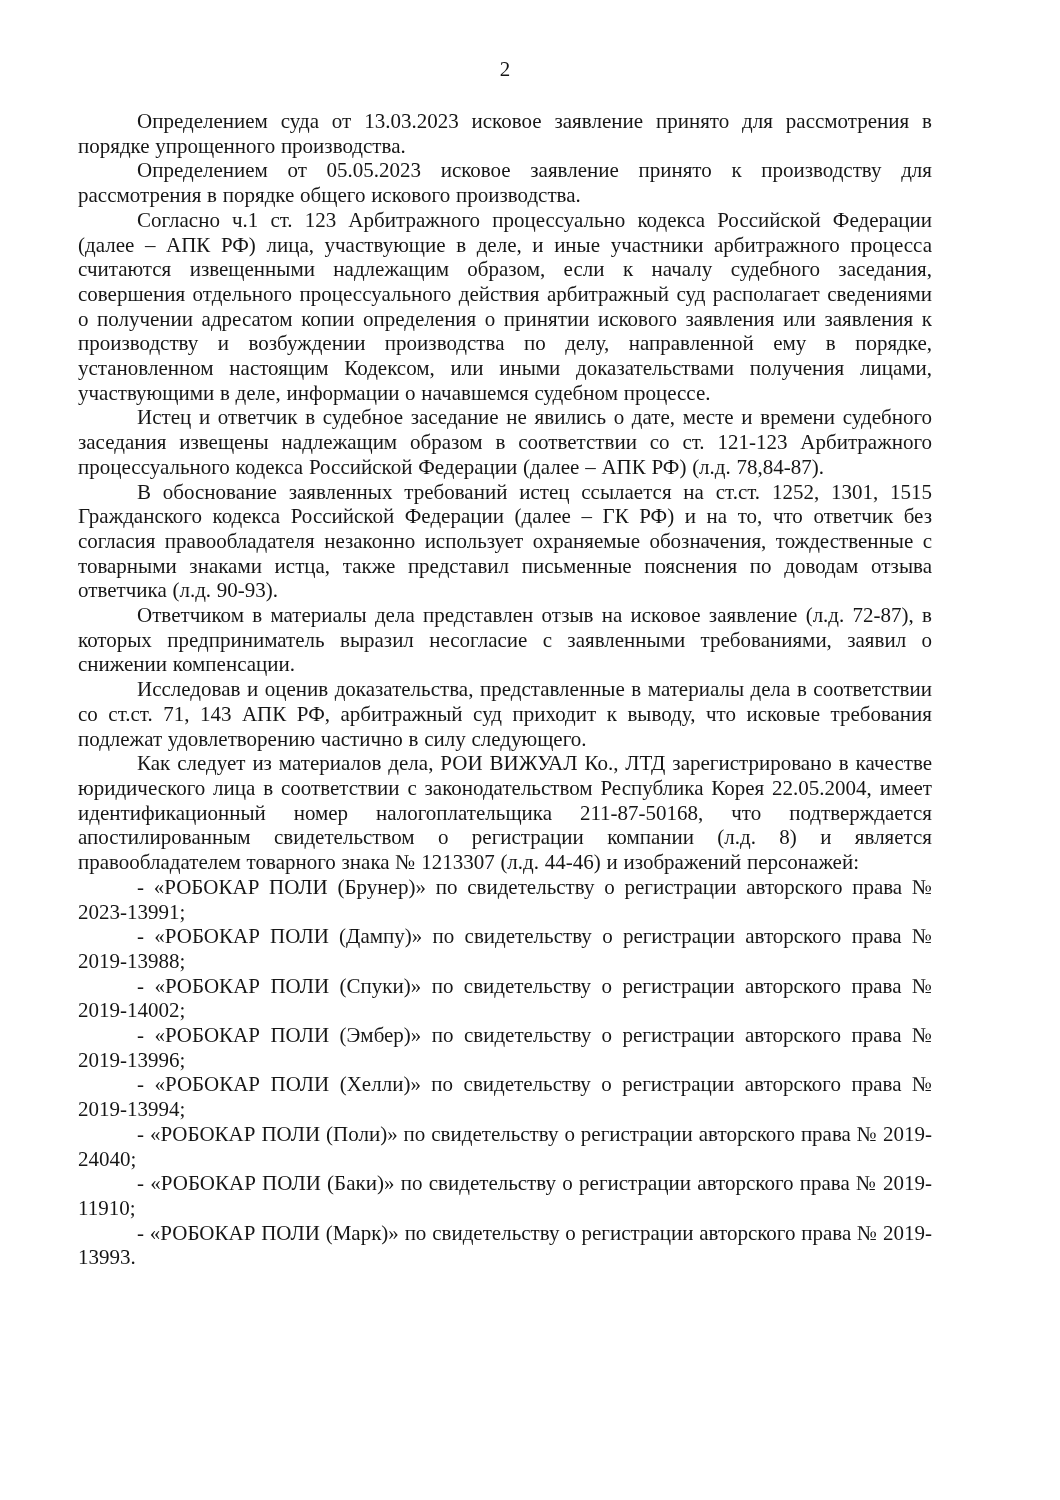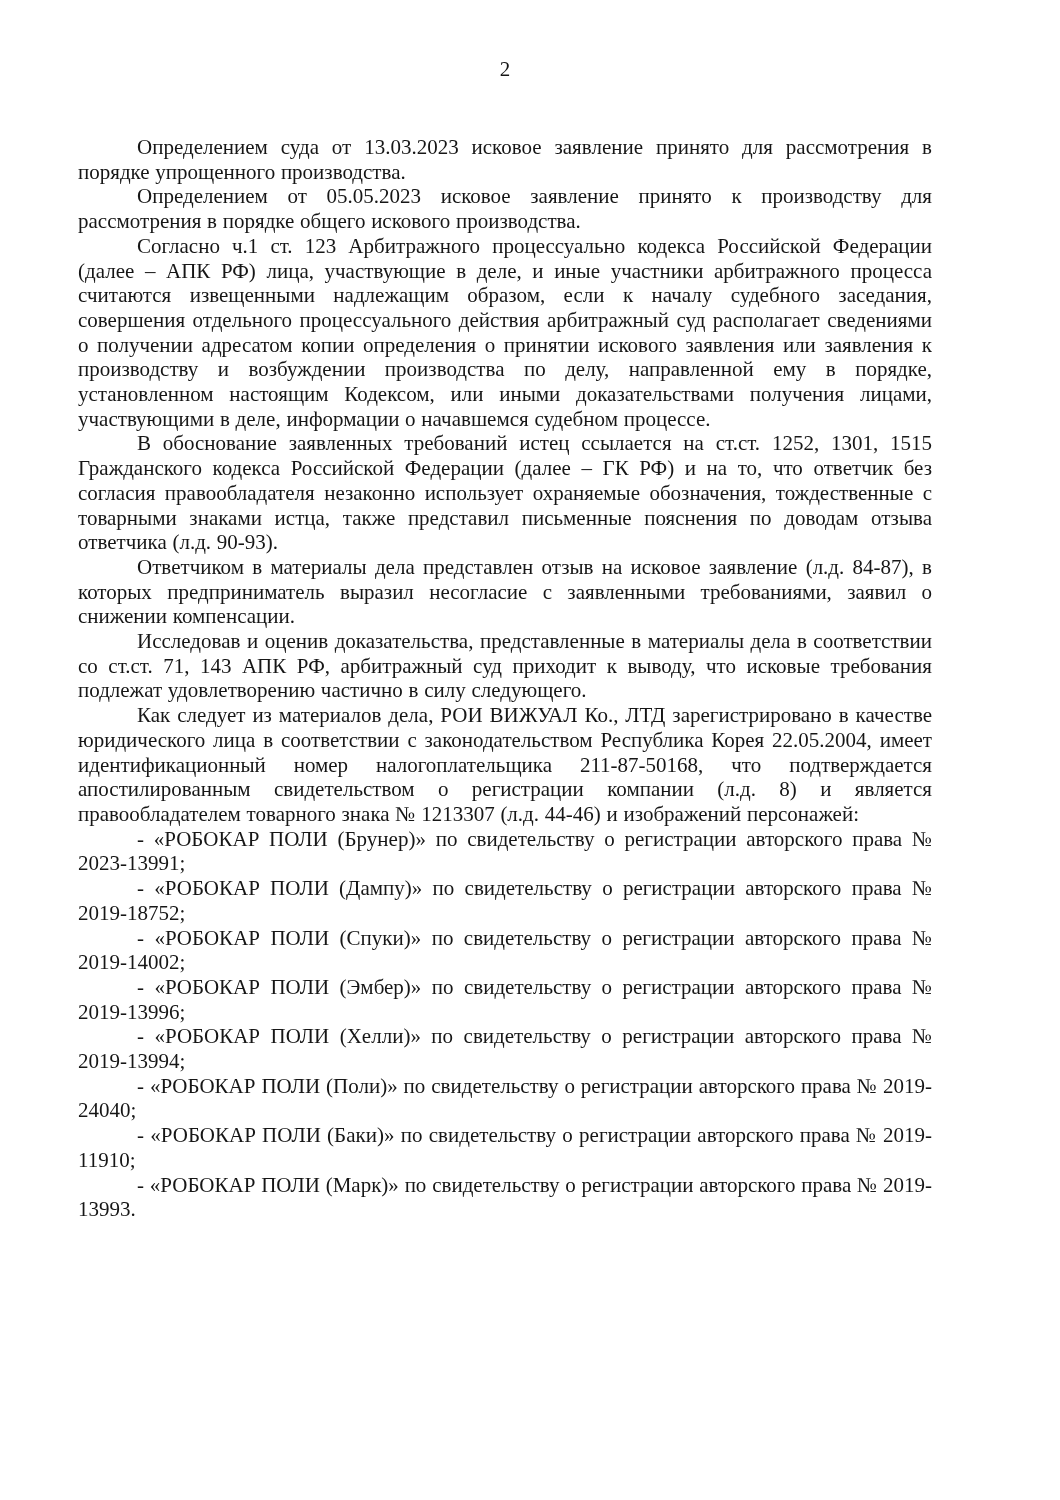--- a/index.html
+++ b/index.html
@@ -24,21 +24,21 @@
     left: 78px;
     width: 854px;
     text-align: center;
     font-family: "Liberation Serif", "DejaVu Serif", serif;
     font-size: 21px;
     line-height: 22px;
     color: #161616;
   }
   .content {
     position: absolute;
-    top: 135px;
+    top: 109px;
     left: 78px;
     width: 854px;
     font-family: "Liberation Serif", "DejaVu Serif", serif;
     font-size: 21px;
     line-height: 24.7px;
     text-align: justify;
     color: #161616;
     word-spacing: 0.5px;
   }
   .content p.para {
@@ -49,26 +49,27 @@
 </style>
 </head>
 <body>
 
 <div class="page">
   <div class="page-number">2</div>
   <div class="content" id="content">
       <p class="para">Определением суда от 13.03.2023 исковое заявление принято для рассмотрения в порядке упрощенного производства.</p>
       <p class="para">Определением от 05.05.2023 исковое заявление принято к производству для рассмотрения в порядке общего искового производства.</p>
       <p class="para">Согласно ч.1 ст. 123 Арбитражного процессуально кодекса Российской Федерации (далее – АПК РФ) лица, участвующие в деле, и иные участники арбитражного процесса считаются извещенными надлежащим образом, если к началу судебного заседания, совершения отдельного процессуального действия арбитражный суд располагает сведениями о получении адресатом копии определения о принятии искового заявления или заявления к производству и возбуждении производства по делу, направленной ему в порядке, установленном настоящим Кодексом, или иными доказательствами получения лицами, участвующими в деле, информации о начавшемся судебном процессе.</p>
+      <p class="para">Истец и ответчик в судебное заседание не явились о дате, месте и времени судебного заседания извещены надлежащим образом в соответствии со ст. 121-123 Арбитражного процессуального кодекса Российской Федерации (далее – АПК РФ) (л.д. 78,84-87).</p>
       <p class="para">В обоснование заявленных требований истец ссылается на ст.ст. 1252, 1301, 1515 Гражданского кодекса Российской Федерации (далее – ГК РФ) и на то, что ответчик без согласия правообладателя незаконно использует охраняемые обозначения, тождественные с товарными знаками истца, также представил письменные пояснения по доводам отзыва ответчика (л.д. 90-93).</p>
-      <p class="para">Ответчиком в материалы дела представлен отзыв на исковое заявление (л.д. 84-87), в которых предприниматель выразил несогласие с заявленными требованиями, заявил о снижении компенсации.</p>
+      <p class="para">Ответчиком в материалы дела представлен отзыв на исковое заявление (л.д. 72-87), в которых предприниматель выразил несогласие с заявленными требованиями, заявил о снижении компенсации.</p>
       <p class="para">Исследовав и оценив доказательства, представленные в материалы дела в соответствии со ст.ст. 71, 143 АПК РФ, арбитражный суд приходит к выводу, что исковые требования подлежат удовлетворению частично в силу следующего.</p>
       <p class="para">Как следует из материалов дела, РОИ ВИЖУАЛ Ко., ЛТД зарегистрировано в качестве юридического лица в соответствии с законодательством Республика Корея 22.05.2004, имеет идентификационный номер налогоплательщика 211-87-50168, что подтверждается апостилированным свидетельством о регистрации компании (л.д. 8) и является правообладателем товарного знака № 1213307 (л.д. 44-46) и изображений персонажей:</p>
       <p class="para">- «РОБОКАР ПОЛИ (Брунер)» по свидетельству о регистрации авторского права № 2023-13991;</p>
-      <p class="para">- «РОБОКАР ПОЛИ (Дампу)» по свидетельству о регистрации авторского права № 2019-18752;</p>
+      <p class="para">- «РОБОКАР ПОЛИ (Дампу)» по свидетельству о регистрации авторского права № 2019-13988;</p>
       <p class="para">- «РОБОКАР ПОЛИ (Спуки)» по свидетельству о регистрации авторского права № 2019-14002;</p>
       <p class="para">- «РОБОКАР ПОЛИ (Эмбер)» по свидетельству о регистрации авторского права № 2019-13996;</p>
       <p class="para">- «РОБОКАР ПОЛИ (Хелли)» по свидетельству о регистрации авторского права № 2019-13994;</p>
       <p class="para">- «РОБОКАР ПОЛИ (Поли)» по свидетельству о регистрации авторского права № 2019-24040;</p>
       <p class="para">- «РОБОКАР ПОЛИ (Баки)» по свидетельству о регистрации авторского права № 2019-11910;</p>
       <p class="para">- «РОБОКАР ПОЛИ (Марк)» по свидетельству о регистрации авторского права № 2019-13993.</p>
     </div>
 </div>
 
 </body></html>

